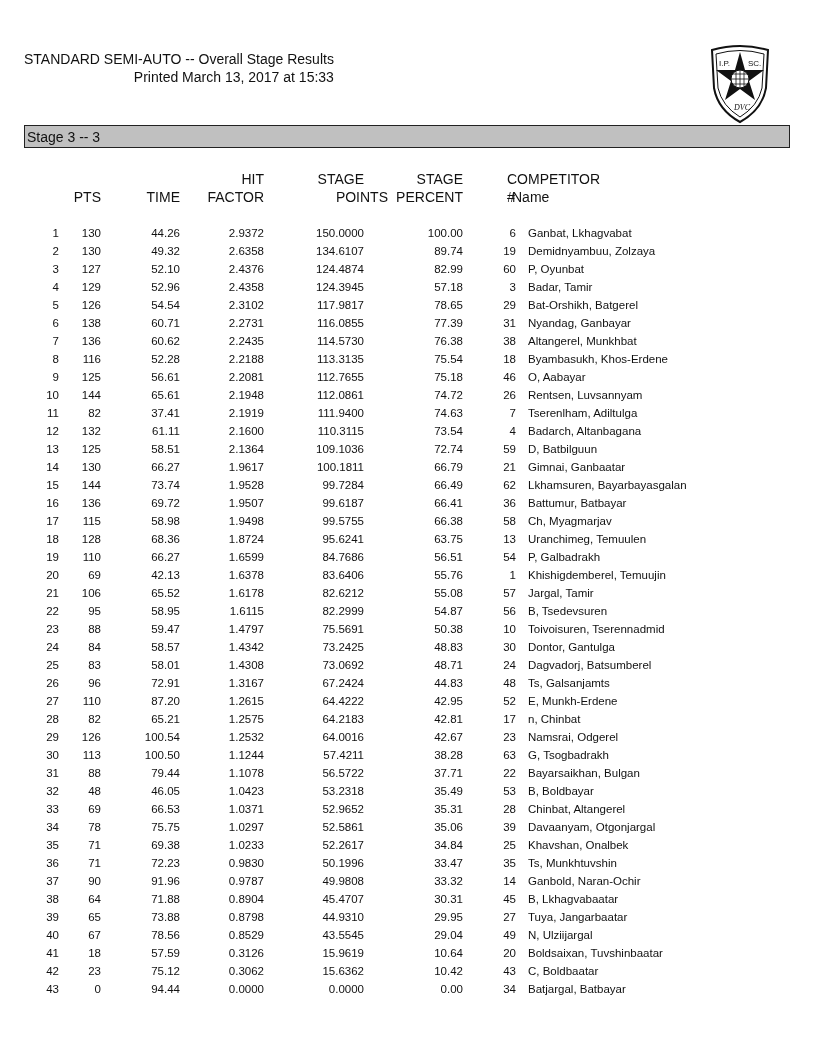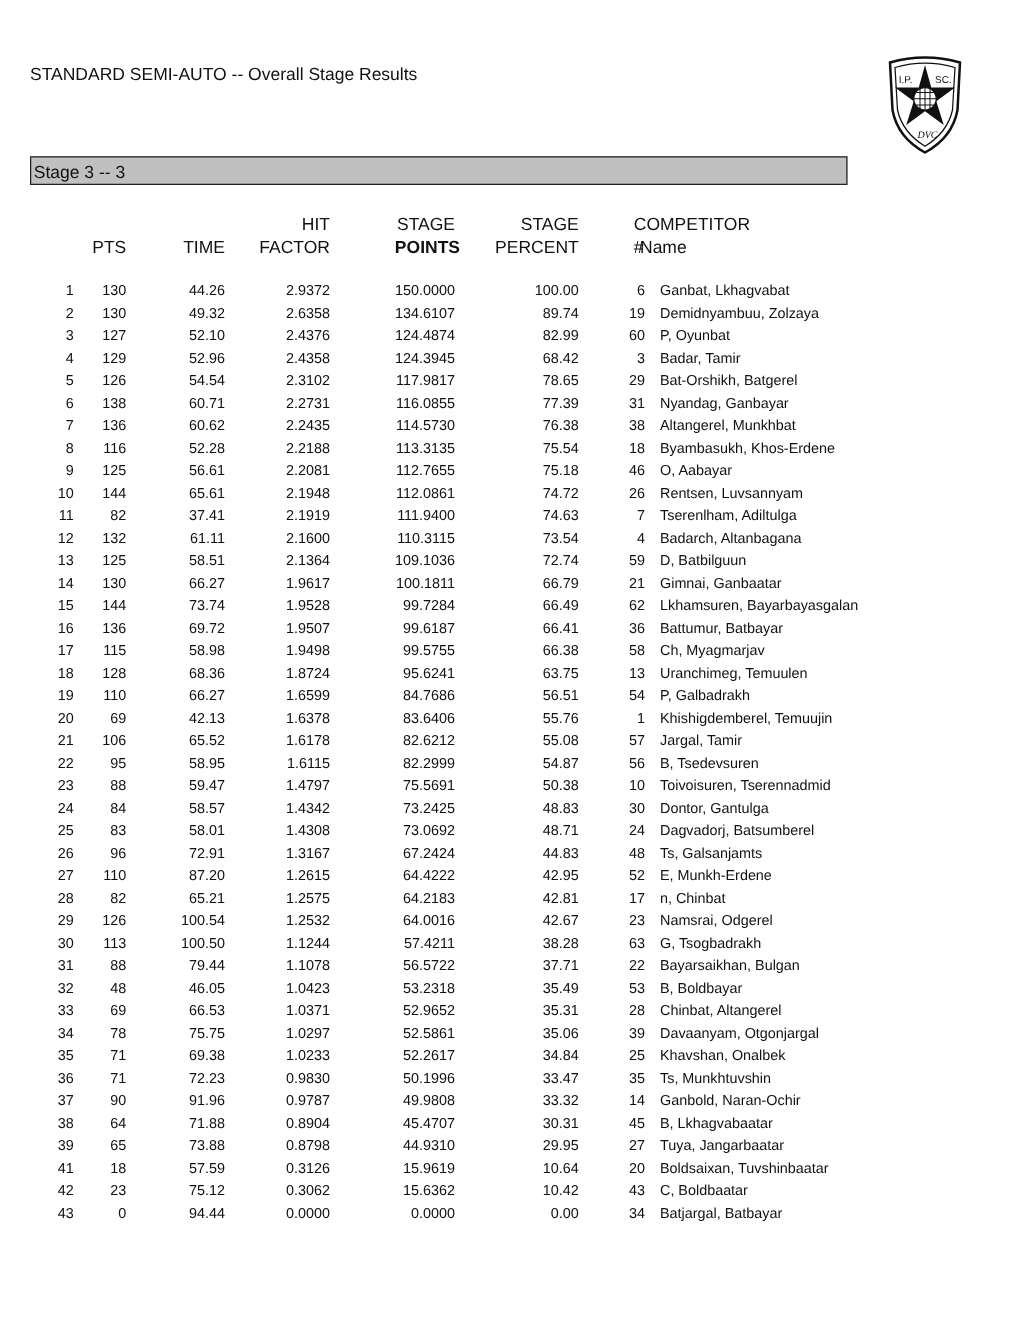--- a/index.html
+++ b/index.html
@@ -1,21 +1,21 @@
 <!DOCTYPE html>
 <html><head>
 <meta charset="utf-8">
 <style>
   html, body { margin:0; padding:0; background:#ffffff; }
   body { width:816px; height:1057px; position:relative; overflow:hidden;
          font-family:"Liberation Sans", sans-serif; color:#111; }
   .hdr { position:absolute; left:24px; top:50px; font-size:14px; line-height:18px;text-align:right; }
   .hdr div { white-space:nowrap; }
   .logo { position:absolute; left:708px; top:44px; width:64px; height:80px; }
-  .banner { position:absolute; left:24px; top:125px; width:654px; height:23px;
+  .banner { position:absolute; left:24px; top:125px; width:766px; height:23px;
             background:#c0c0c0; border:1px solid #222; box-sizing:border-box; }
   .banner span { position:absolute; left:2px; top:3px; font-size:14px; }
   .colhead { position:absolute; font-size:14px; line-height:18px; text-align:right; white-space:nowrap; }
   .colhead.left { text-align:left; }
   .rows { position:absolute; left:0; top:224px; width:816px; }
   .row { position:relative; height:18px; font-size:11.5px; line-height:18px; }
   .row span { position:absolute; white-space:nowrap; }
   .c-place { right:757px; text-align:right; }
   .c-pts { right:715px; text-align:center; }
   .c-time { right:636px; text-align:right; }
@@ -23,20 +23,21 @@
   .c-sp { right:452px; text-align:right; }
   .c-pct { right:353px; text-align:right; }
   .c-num { right:300px; text-align:right; }
   .c-name { left:528px; text-align:left; }
 </style>
 </head>
 <body>
 
 <div class="hdr">
   <div>STANDARD SEMI-AUTO -- Overall Stage Results</div>
+  <div>Printed March 13, 2017 at 15:33</div>
 </div>
 
 <svg class="logo" viewBox="0 0 64 80">
   <path d="M4 6 Q32 -2 60 6 L58 44 Q54 66 32 78 Q10 66 6 44 Z" fill="#fff" stroke="#111" stroke-width="2"></path>
   <path d="M8 10 Q32 3 56 10 L54 44 Q50 62 32 73 Q14 62 10 44 Z" fill="none" stroke="#111" stroke-width="1"></path>
   <polygon points="32,8 37,26 56,26 41,37 47,56 32,45 17,56 23,37 8,26 27,26" fill="#111"></polygon>
   <circle cx="32" cy="35" r="9" fill="#fff" stroke="#111" stroke-width="1"></circle>
   <path d="M23 35 H41 M32 26 V44 M25 30 H39 M25 40 H39 M28 27 V43 M36 27 V43" stroke="#111" stroke-width="0.8"></path>
   <text x="11" y="22" font-size="8" font-family="Liberation Sans, sans-serif" fill="#111">I.P.</text>
   <text x="40" y="22" font-size="8" font-family="Liberation Sans, sans-serif" fill="#111">SC.</text>
@@ -45,21 +46,21 @@
 
 <div class="banner">
   <span>Stage 3 -- 3</span>
 </div>
 
 <div class="colhead" style="right:715px; top:188px;">PTS</div>
 <div class="colhead" style="right:636px; top:188px;">TIME</div>
 <div class="colhead" style="right:552px; top:170px;">HIT</div>
 <div class="colhead" style="right:552px; top:188px;">FACTOR</div>
 <div class="colhead" style="right:452px; top:170px;">STAGE</div>
-<div class="colhead" style="right:448px; top:188px;font-weight:bold;">POINTS</div>
+<div class="colhead" style="right:428px; top:188px;">POINTS</div>
 <div class="colhead" style="right:353px; top:170px;">STAGE</div>
 <div class="colhead" style="right:353px; top:188px;">PERCENT</div>
 <div class="colhead left" style="left:507px; top:170px;">COMPETITOR</div>
 <div class="colhead left" style="left:507px; top:188px;">#</div>
 <div class="colhead left" style="left:512px; top:188px;">Name</div>
 
 <div class="rows" id="rows">
     <div class="row">
       <span class="c-place">1</span>
       <span class="c-pts">130</span>
@@ -89,21 +90,21 @@
       <span class="c-pct">82.99</span>
       <span class="c-num">60</span>
       <span class="c-name">P, Oyunbat</span>
     </div>
     <div class="row">
       <span class="c-place">4</span>
       <span class="c-pts">129</span>
       <span class="c-time">52.96</span>
       <span class="c-hf">2.4358</span>
       <span class="c-sp">124.3945</span>
-      <span class="c-pct">68.42</span>
+      <span class="c-pct">57.18</span>
       <span class="c-num">3</span>
       <span class="c-name">Badar, Tamir</span>
     </div>
     <div class="row">
       <span class="c-place">5</span>
       <span class="c-pts">126</span>
       <span class="c-time">54.54</span>
       <span class="c-hf">2.3102</span>
       <span class="c-sp">117.9817</span>
       <span class="c-pct">78.65</span>
@@ -444,20 +445,30 @@
       <span class="c-place">39</span>
       <span class="c-pts">65</span>
       <span class="c-time">73.88</span>
       <span class="c-hf">0.8798</span>
       <span class="c-sp">44.9310</span>
       <span class="c-pct">29.95</span>
       <span class="c-num">27</span>
       <span class="c-name">Tuya, Jangarbaatar</span>
     </div>
     <div class="row">
+      <span class="c-place">40</span>
+      <span class="c-pts">67</span>
+      <span class="c-time">78.56</span>
+      <span class="c-hf">0.8529</span>
+      <span class="c-sp">43.5545</span>
+      <span class="c-pct">29.04</span>
+      <span class="c-num">49</span>
+      <span class="c-name">N, Ulziijargal</span>
+    </div>
+    <div class="row">
       <span class="c-place">41</span>
       <span class="c-pts">18</span>
       <span class="c-time">57.59</span>
       <span class="c-hf">0.3126</span>
       <span class="c-sp">15.9619</span>
       <span class="c-pct">10.64</span>
       <span class="c-num">20</span>
       <span class="c-name">Boldsaixan, Tuvshinbaatar</span>
     </div>
     <div class="row">

